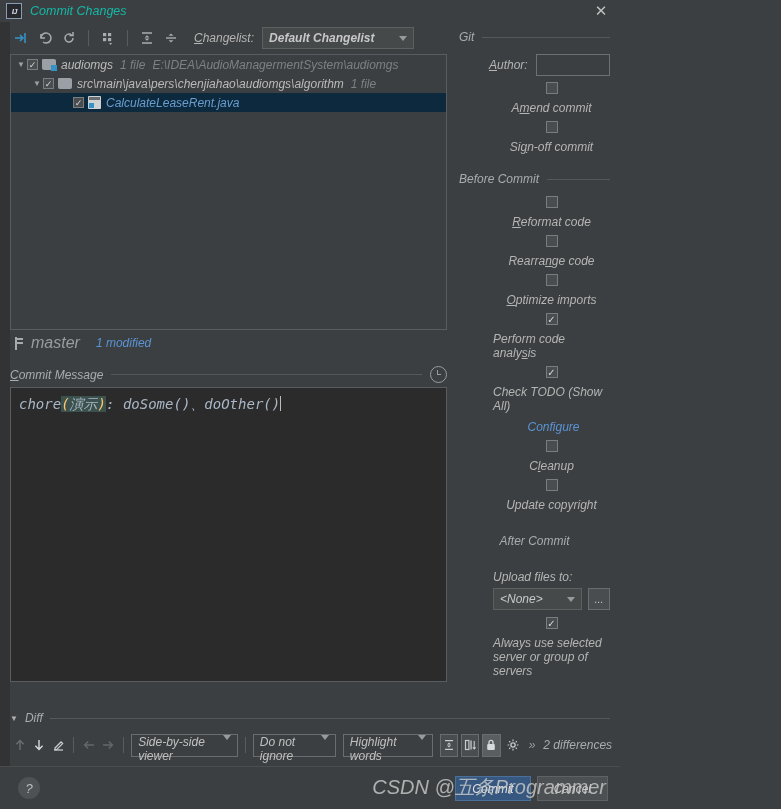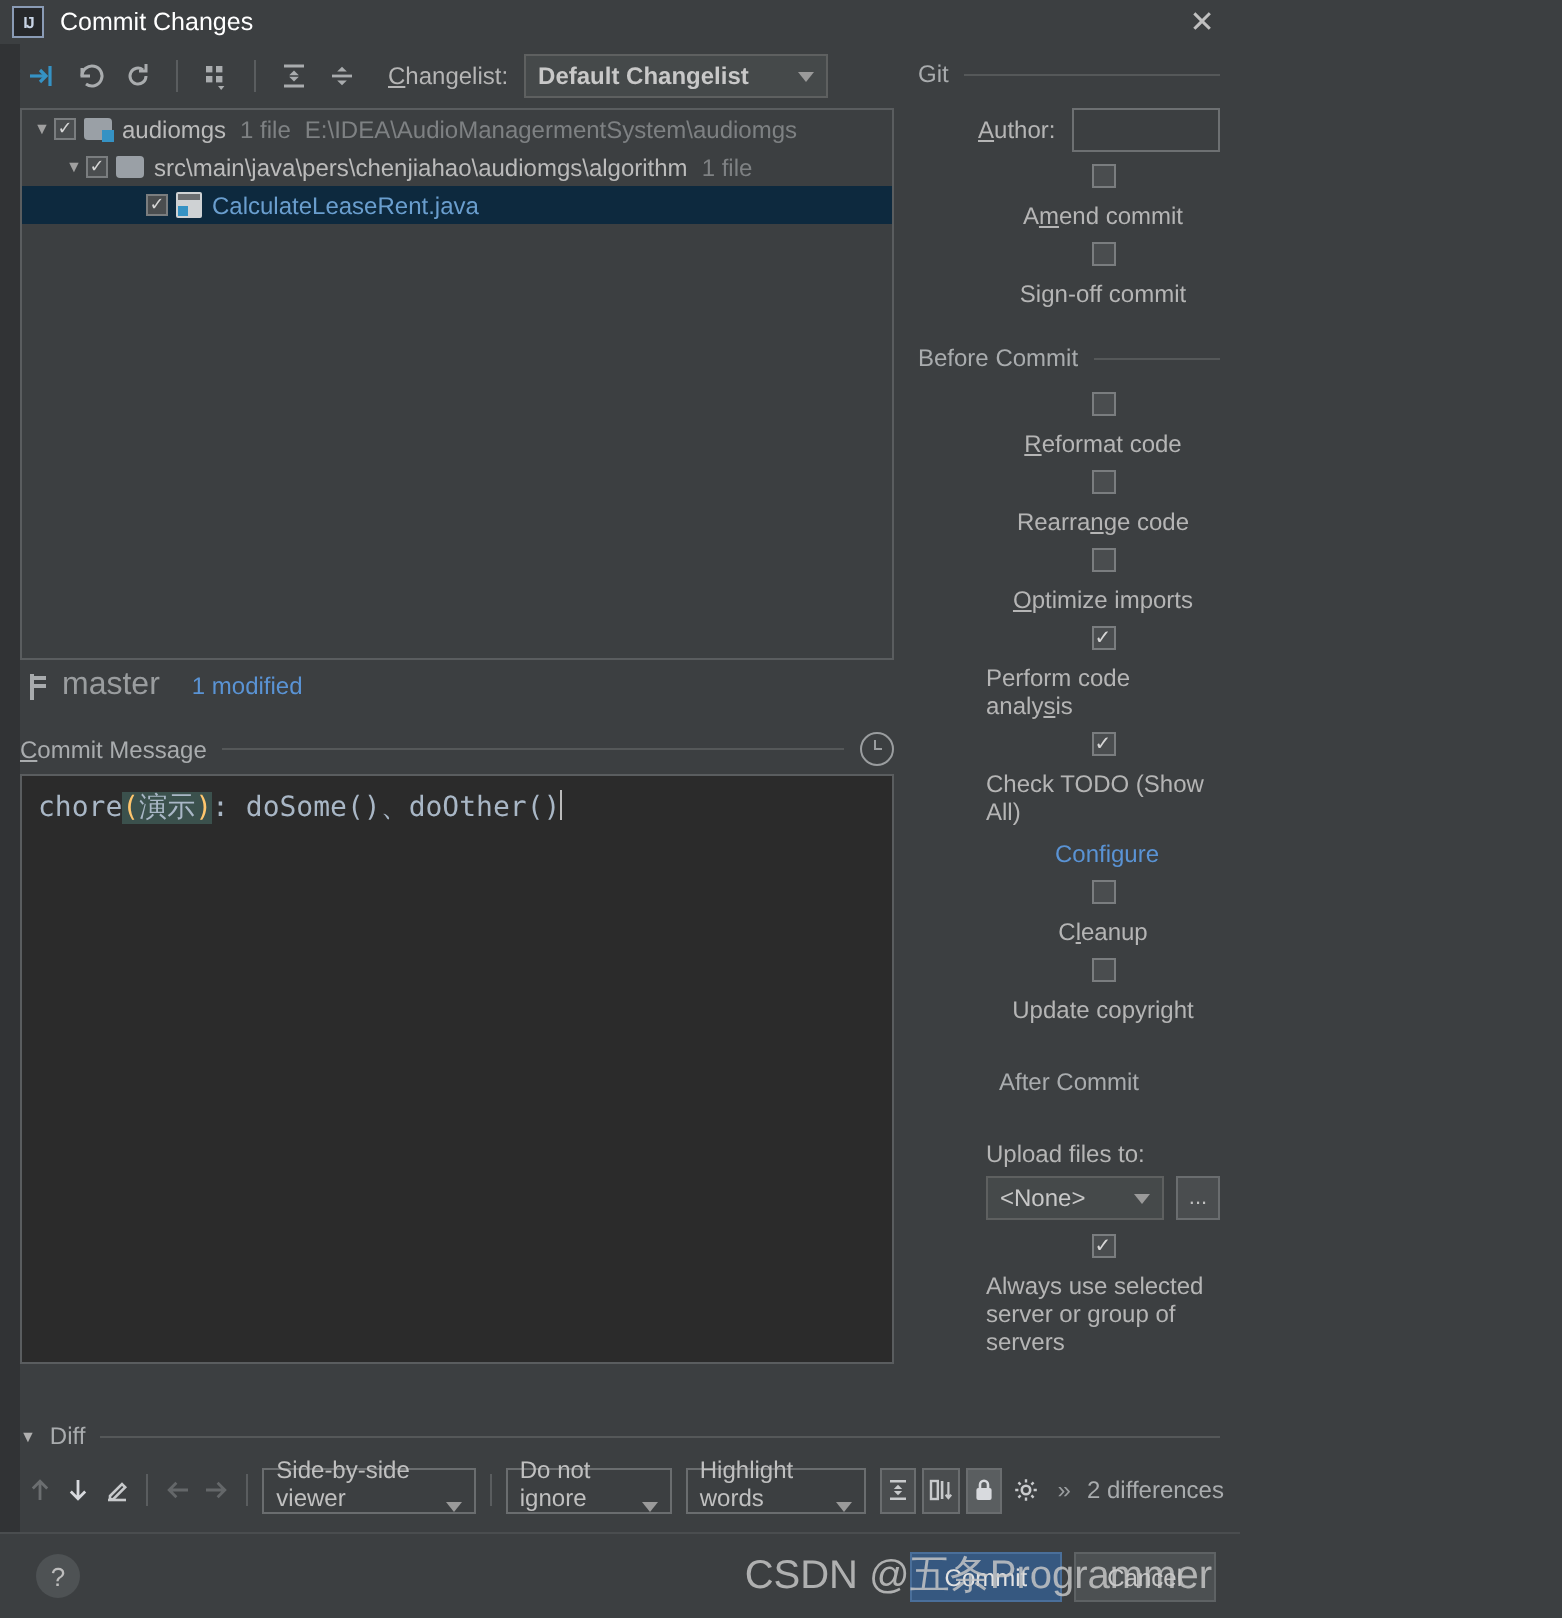--- a/index.html
+++ b/index.html
@@ -3,28 +3,28 @@
 <meta charset="utf-8">
 <style>
   html,body{margin:0;padding:0;}
   body{
     width:781px;height:809px;overflow:hidden;
     background:#3c3f41;
     font-family:"Liberation Sans","DejaVu Sans",sans-serif;
     font-size:12px;color:#bbbbbb;
     -webkit-font-smoothing:antialiased;
   }
-  .dialog{position:relative;width:620px;height:809px;box-sizing:border-box;}
+  .dialog{position:relative;width:620px;height:809px;box-sizing:border-box;font-style:italic;}
 
   
   .titlebar{height:22px;background:#3c3f41;display:flex;align-items:center;padding:0 6px;position:relative;}
   .ij-logo{width:14px;height:14px;border:1px solid #8a9bb5;background:#26282b;
            display:flex;align-items:center;justify-content:center;
            font-size:8px;font-weight:bold;color:#c8d4e6;margin-right:8px;letter-spacing:-1px;}
-  .title-text{font-size:12.5px;color:#ffffff;}
+  .title-text{font-size:12.5px;color:#14b8a6;}
   .close-btn{position:absolute;right:10px;top:2px;width:18px;height:18px;
              display:flex;align-items:center;justify-content:center;color:#c0c0c0;font-size:15px;cursor:default;}
 
   
   .content{display:flex;height:687px;}
   .left-pane{width:455px;padding:0 8px 0 10px;box-sizing:border-box;}
   .right-pane{flex:1;padding:6px 10px 0 4px;box-sizing:border-box;}
 
   
   .toolbar{height:32px;display:flex;align-items:center;gap:2px;}
@@ -103,21 +103,21 @@
   
   .diff-area{position:absolute;left:0;right:0;top:709px;height:100px;}
   .diff-head{display:flex;align-items:center;gap:7px;padding:0 10px;height:18px;}
   .diff-tri{color:#b0b0b0;font-size:8px;}
   .diff-toolbar{display:flex;align-items:center;gap:3px;padding:4px 8px 0 12px;height:28px;}
   .dt-icon{width:22px;height:22px;display:flex;align-items:center;justify-content:center;cursor:default;}
   .dt-icon.dim{opacity:.5;}
   .dt-btn{height:23px;background:#4a4d4f;border:1px solid #6a6d6f;box-sizing:border-box;
           display:flex;align-items:center;justify-content:center;cursor:default;}
   .dt-combo{height:23px;background:#3c3f41;border:1px solid #6a6d6f;box-sizing:border-box;
-            display:flex;align-items:flex-end;padding:0 6px;gap:8px;color:#c0c0c0;font-size:12px;cursor:default;}
+            display:flex;align-items:flex-start;padding:0 6px;gap:8px;color:#c0c0c0;font-size:12px;cursor:default;}
   .dt-sep{width:1px;height:16px;background:#5a5d5f;margin:0 4px;}
   .chev{color:#9a9d9f;font-size:12px;margin-left:4px;}
   .diff-count{color:#a9acae;font-size:12px;margin-left:5px;white-space:nowrap;}
   .clipped-row{position:absolute;left:12px;right:0;top:60px;height:10px;overflow:hidden;
                color:#5c5f61;font-size:11px;font-family:"DejaVu Sans Mono",monospace;white-space:nowrap;}
 
   
   .footer{position:absolute;left:0;right:0;bottom:0;height:42px;background:#3c3f41;border-top:1px solid #4a4d4f;}
   .help-btn{position:absolute;left:18px;top:10px;width:22px;height:22px;border-radius:50%;
             background:#4e5254;display:flex;align-items:center;justify-content:center;

